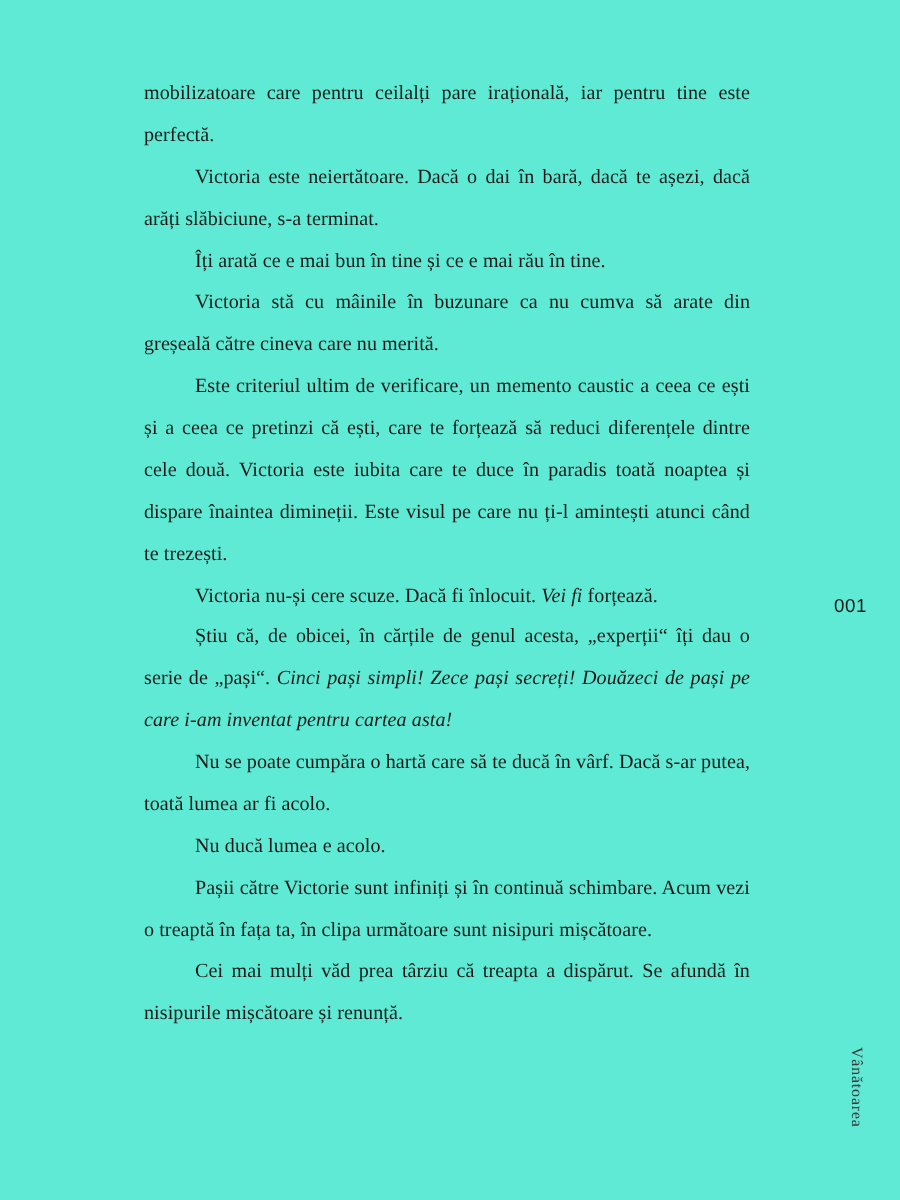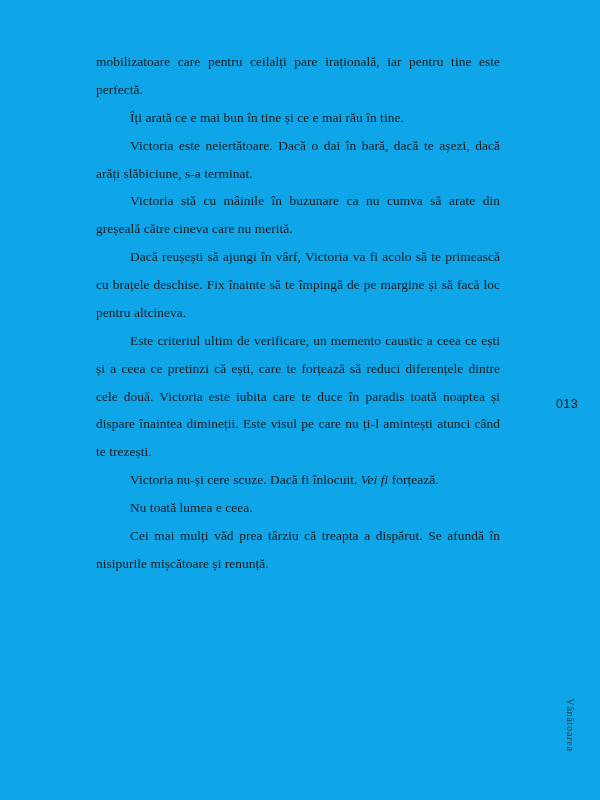--- a/index.html
+++ b/index.html
@@ -11,21 +11,21 @@
     height: 800px;
     background: #ffffff;
     font-family: "Liberation Serif", serif;
     color: #1a1a1a;
     overflow: hidden;
     position: relative;
   }
   .page {
     position: absolute;
     inset: 0;
-    background: #0ea5e9;
+    background: #5eead4;
   }
   .text-column {
     position: absolute;
     left: 96px;
     top: 48px;
     width: 404px;
   }
   .para {
     margin: 0;
     font-size: 13.4px;
@@ -63,27 +63,29 @@
     letter-spacing: 0.6px;
   }
 </style>
 </head>
 <body>
 
 <div class="page">
 
   <div class="text-column">
       <p class="para noindent"><span>mobilizatoare care pentru ceilalți pare irațională, iar pentru tine este perfectă.</span></p>
+      <p class="para"><span>Victoria este neiertătoare. Dacă o dai în bară, dacă te așezi, dacă arăți slăbiciune, s-a terminat.</span></p>
       <p class="para"><span>Îți arată ce e mai bun în tine și ce e mai rău în tine.</span></p>
-      <p class="para"><span>Victoria este neiertătoare. Dacă o dai în bară, dacă te așezi, dacă arăți slăbiciune, s-a terminat.</span></p>
       <p class="para"><span>Victoria stă cu mâinile în buzunare ca nu cumva să arate din greșeală către cineva care nu merită.</span></p>
-      <p class="para"><span>Dacă reușești să ajungi în vârf, Victoria va fi acolo să te primească cu brațele deschise. Fix înainte să te împingă de pe margine și să facă loc pentru altcineva.</span></p>
       <p class="para"><span>Este criteriul ultim de verificare, un memento caustic a ceea ce ești și a ceea ce pretinzi că ești, care te forțează să reduci diferențele dintre cele două. Victoria este iubita care te duce în paradis toată noaptea și dispare înaintea dimineții. Este visul pe care nu ți-l amintești atunci când te trezești.</span></p>
       <p class="para"><span>Victoria nu-și cere scuze. Dacă fi înlocuit. </span><em>Vei fi</em><span> forțează.</span></p>
-      <p class="para"><span>Nu toată lumea e ceea.</span></p>
+      <p class="para"><span>Știu că, de obicei, în cărțile de genul acesta, „experții“ îți dau o serie de „pași“. </span><em>Cinci pași simpli! Zece pași secreți! Douăzeci de pași pe care i-am inventat pentru cartea asta!</em></p>
+      <p class="para"><span>Nu se poate cumpăra o hartă care să te ducă în vârf. Dacă s-ar putea, toată lumea ar fi acolo.</span></p>
+      <p class="para"><span>Nu ducă lumea e acolo.</span></p>
+      <p class="para"><span>Pașii către Victorie sunt infiniți și în continuă schimbare. Acum vezi o treaptă în fața ta, în clipa următoare sunt nisipuri mișcătoare.</span></p>
       <p class="para"><span>Cei mai mulți văd prea târziu că treapta a dispărut. Se afundă în nisipurile mișcătoare și renunță.</span></p>
     </div>
 
-  <div class="page-number">013</div>
+  <div class="page-number">001</div>
 
   <div class="running-title">Vânătoarea</div>
 
 </div>
 
 </body></html>

